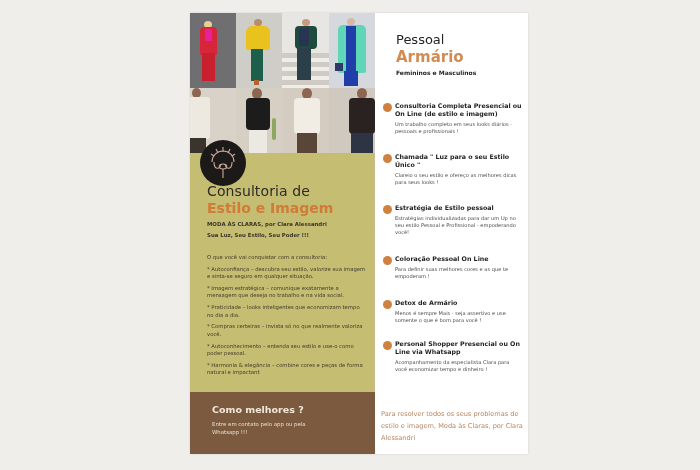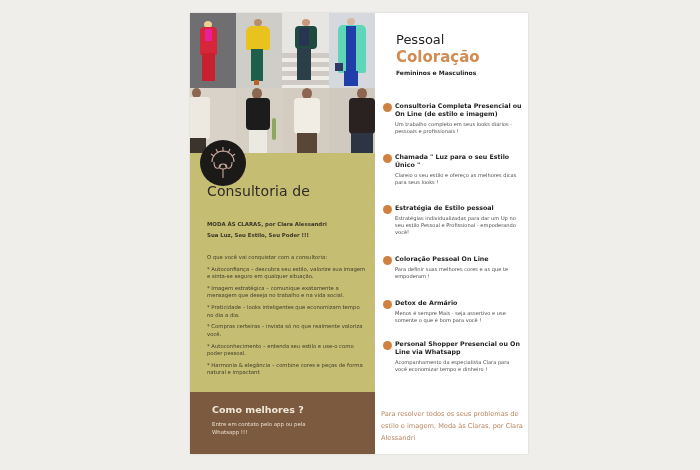--- a/index.html
+++ b/index.html
@@ -97,20 +97,21 @@
           <line x1="35" y1="14" x2="32" y2="16"></line>
           <path d="M14 22 C14 30 20 30 21 24"></path>
           <path d="M32 22 C32 30 26 30 25 24"></path>
           <path d="M23 24 C18 24 18 29 23 29 C28 29 28 24 23 24"></path>
           <line x1="23" y1="29" x2="23" y2="38"></line>
         </g>
       </svg>
     </div>
 
     <div class="title1">Consultoria de</div>
+    <div class="title2">Estilo e Imagem</div>
     <div class="subline" style="top:208px">MODA ÀS CLARAS, por Clara Alessandri</div>
     <div class="subline" style="top:219px">Sua Luz, Seu Estilo, Seu Poder !!!</div>
 
     <div class="benefits">
       <p>O que você vai conquistar com a consultoria:</p>
       <p>* Autoconfiança – descubra seu estilo, valorize sua imagem e sinta-se seguro em qualquer situação.</p>
       <p>* Imagem estratégica – comunique exatamente a mensagem que deseja no trabalho e na vida social.</p>
       <p>* Praticidade – looks inteligentes que economizam tempo no dia a dia.</p>
       <p>* Compras certeiras – invista só no que realmente valoriza você.</p>
       <p>* Autoconhecimento – entenda seu estilo e use-o como poder pessoal.</p>
@@ -118,21 +119,21 @@
     </div>
 
     <div class="cta">
       <div class="cta-title">Como melhores ?</div>
       <div class="cta-text">Entre em contato pelo app ou pela Whatsapp !!!</div>
     </div>
   </div>
 
   <div class="right">
     <div class="h-nossos">Pessoal</div>
-    <div class="h-servicos">Coloração</div>
+    <div class="h-servicos">Armário</div>
     <div class="h-sub">Femininos e Masculinos</div>
 
     <div class="svc" style="top:89px">
       <span class="dot"></span>
       <div class="svc-title">Consultoria Completa Presencial ou On Line (de estilo e imagem)</div>
       <div class="svc-desc">Um trabalho completo em seus looks diários - pessoais e profissionais !</div>
     </div>
     <div class="svc" style="top:140px">
       <span class="dot"></span>
       <div class="svc-title">Chamada " Luz para o seu Estilo Único "</div>

